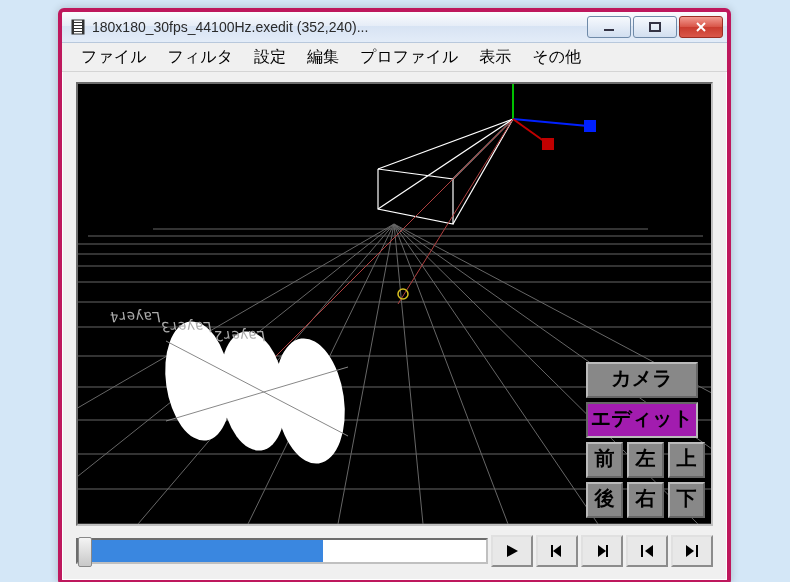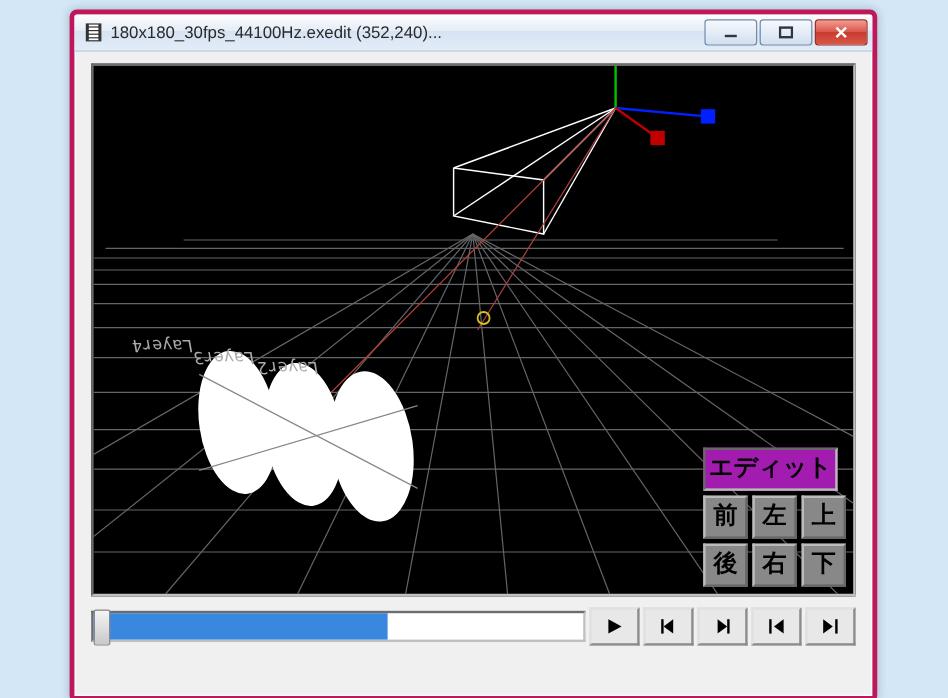--- a/index.html
+++ b/index.html
@@ -199,20 +199,29 @@
       </div>
       <div class="win-btn close">
         <svg width="12" height="12">
             <line x1="2" y1="2" x2="10" y2="10" stroke="#fff" stroke-width="2"></line>
             <line x1="10" y1="2" x2="2" y2="10" stroke="#fff" stroke-width="2"></line>
           </svg>
       </div>
     </div>
   </div>
 
+  <div class="menubar">
+    <span>ファイル</span>
+    <span>フィルタ</span>
+    <span>設定</span>
+    <span>編集</span>
+    <span>プロファイル</span>
+    <span>表示</span>
+    <span>その他</span>
+  </div>
 
   <div class="viewport">
     <svg viewBox="0 0 633 440">
 
       <g stroke="#666" stroke-width="1">
 
         <line x1="0" y1="440" x2="633" y2="440"></line>
         <line x1="0" y1="405" x2="633" y2="405"></line>
         <line x1="0" y1="370" x2="633" y2="370"></line>
         <line x1="0" y1="336" x2="633" y2="336"></line>
@@ -276,20 +285,23 @@
 
       <g fill="#aaa" font-size="14" font-family="monospace">
         <text x="230" y="247" transform="rotate(180 230 247) skewX(10)">Layer2</text>
         <text x="175" y="238" transform="rotate(180 175 238) skewX(10)">Layer3</text>
         <text x="122" y="228" transform="rotate(180 122 228) skewX(10)">Layer4</text>
       </g>
     </svg>
 
     <div class="nav-buttons">
       <div class="nav-row">
+        <div class="nav-btn nav-wide">カメラ</div>
+      </div>
+      <div class="nav-row">
         <div class="nav-btn nav-wide active">エディット</div>
       </div>
       <div class="nav-row">
         <div class="nav-btn nav-sq">前</div>
         <div class="nav-btn nav-sq">左</div>
         <div class="nav-btn nav-sq">上</div>
       </div>
       <div class="nav-row">
         <div class="nav-btn nav-sq">後</div>
         <div class="nav-btn nav-sq">右</div>

